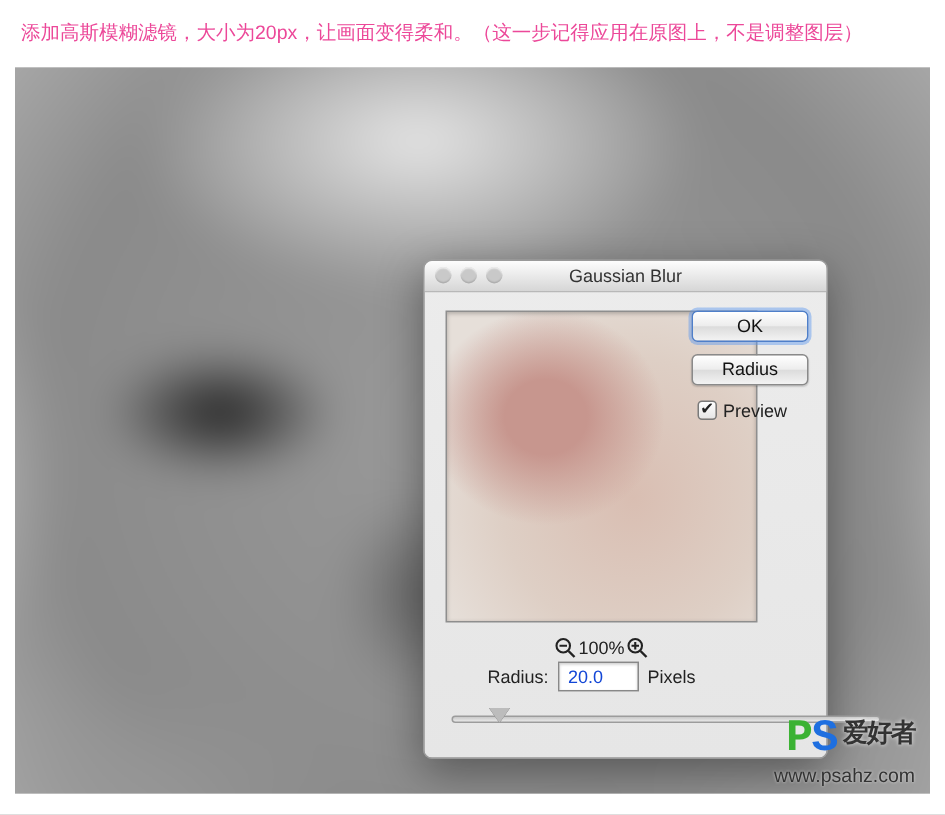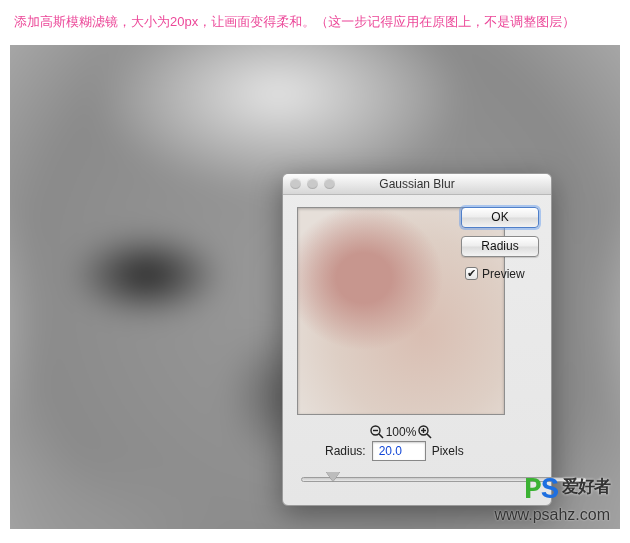--- a/index.html
+++ b/index.html
@@ -58,21 +58,21 @@
   .wm-s { color: #1e6fe0; }
   .wm-cn {
     font-size: 17px;
     color: #333;
     font-weight: bold;
     vertical-align: 6px;
     margin-left: 4px;
     text-shadow: 0 0 3px rgba(255,255,255,0.8);
   }
   .wm-url {
-    font-size: 16px;
+    font-size: 13px;
     color: #333;
     margin-top: 2px;
     text-shadow: 0 0 2px rgba(255,255,255,0.7);
   }
   
   .dialog {
     position: absolute;
     left: 272px;
     top: 128px;
     width: 270px;

